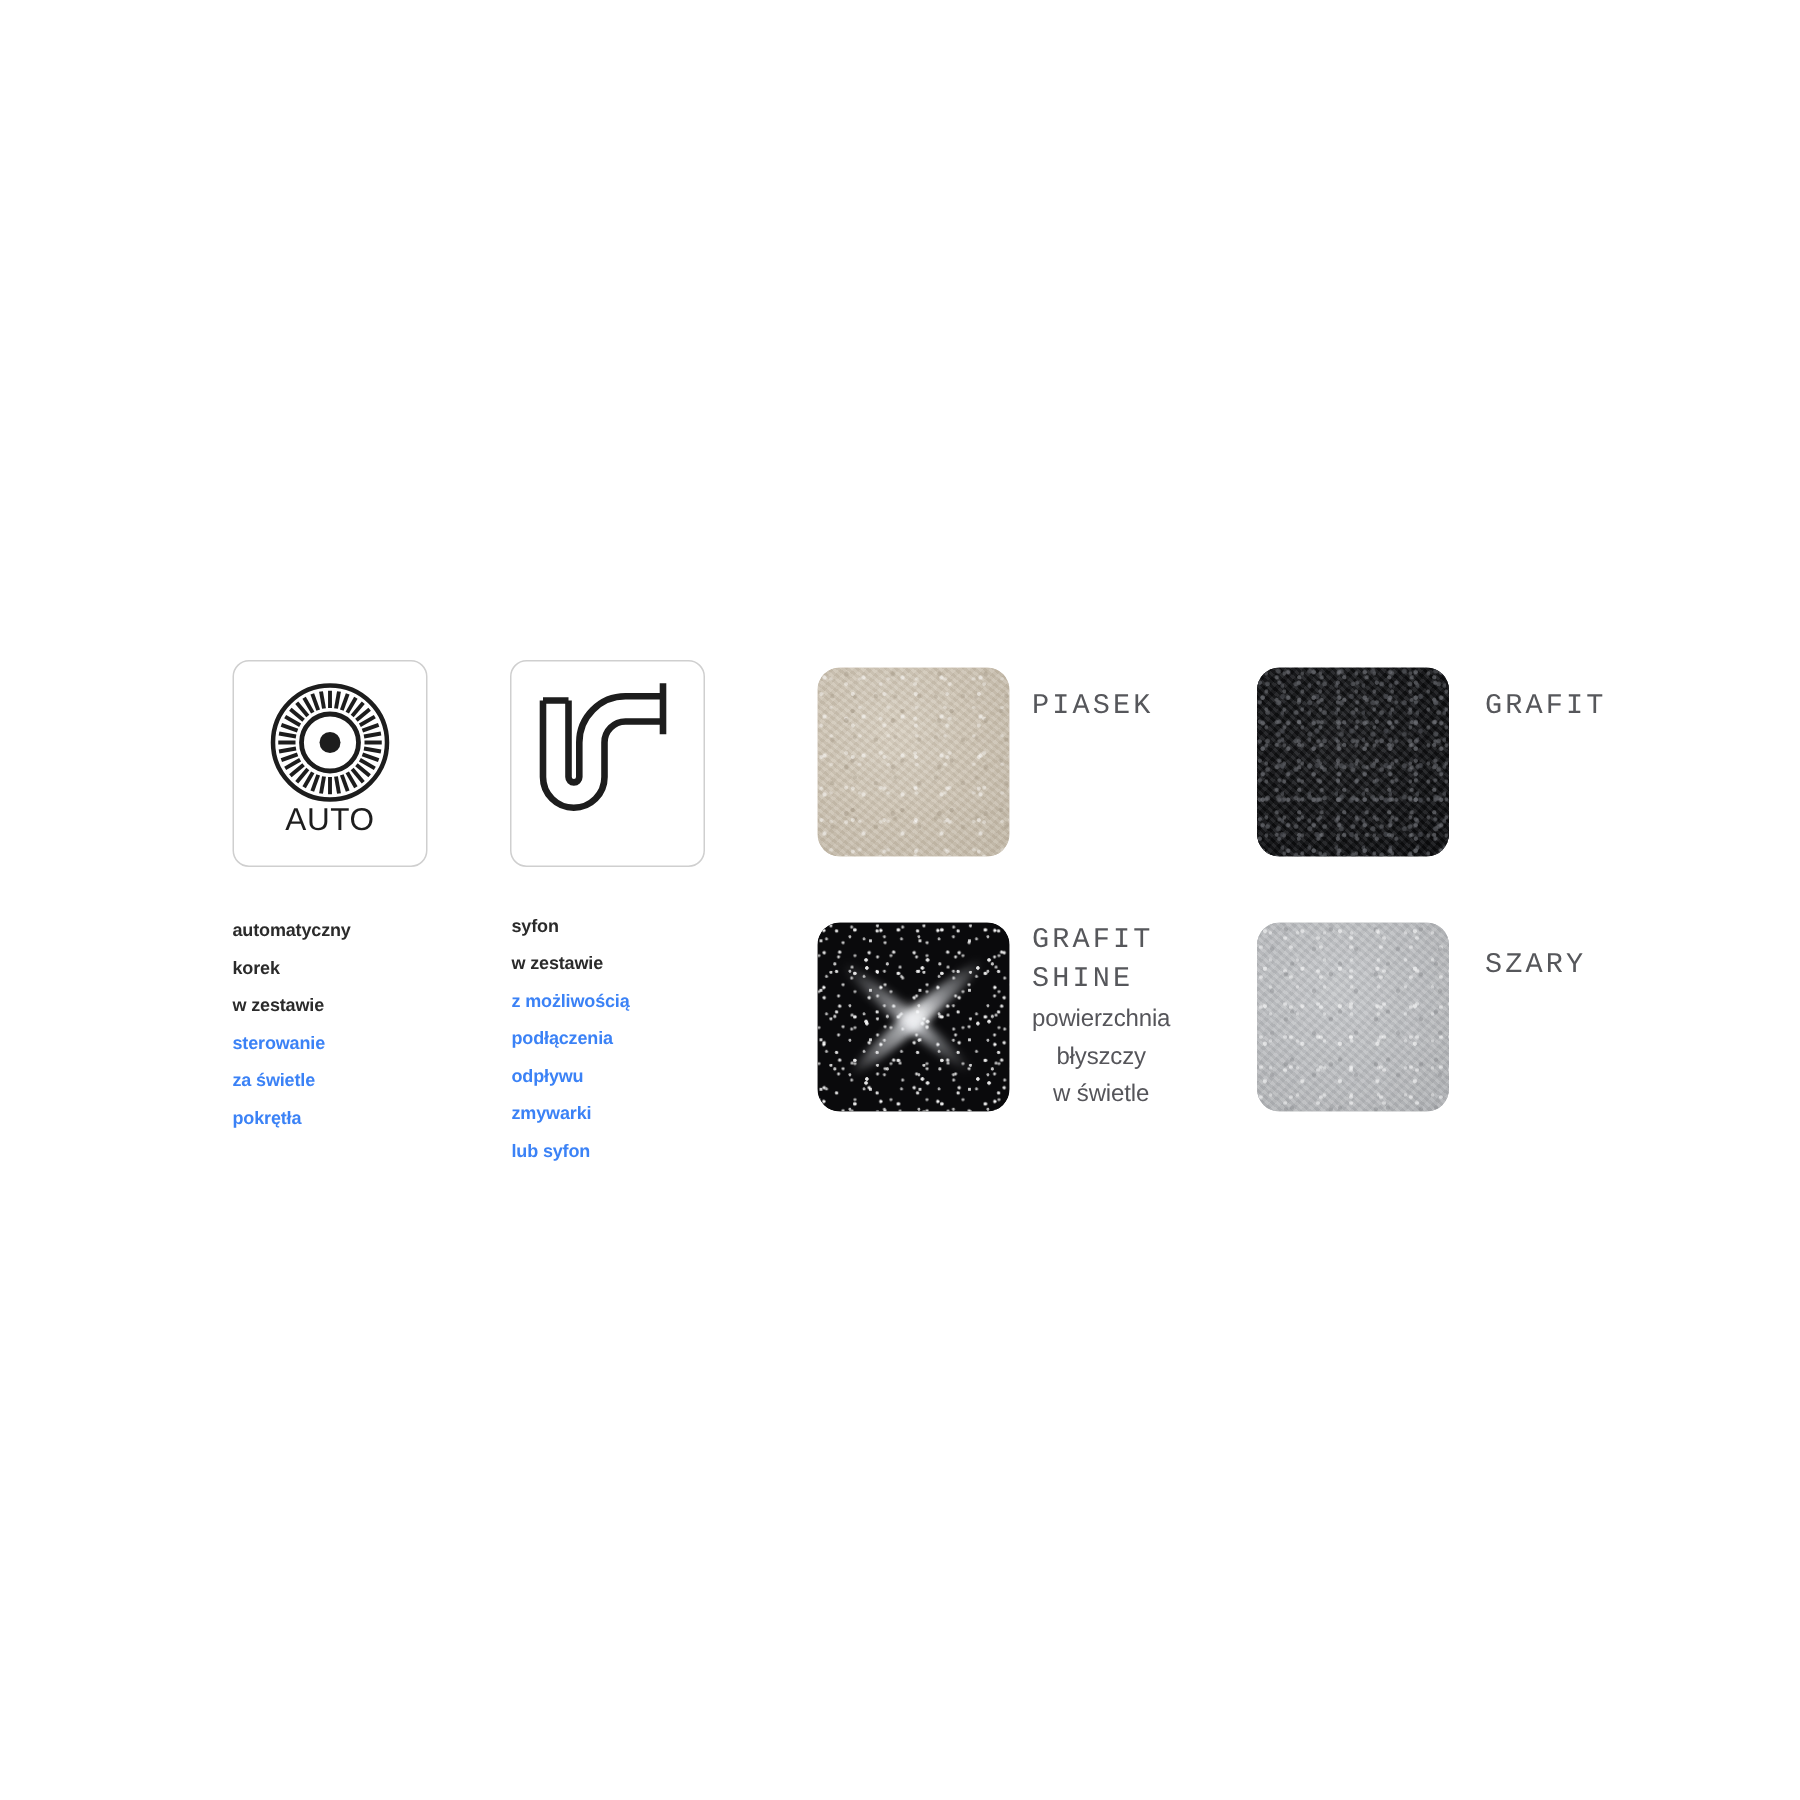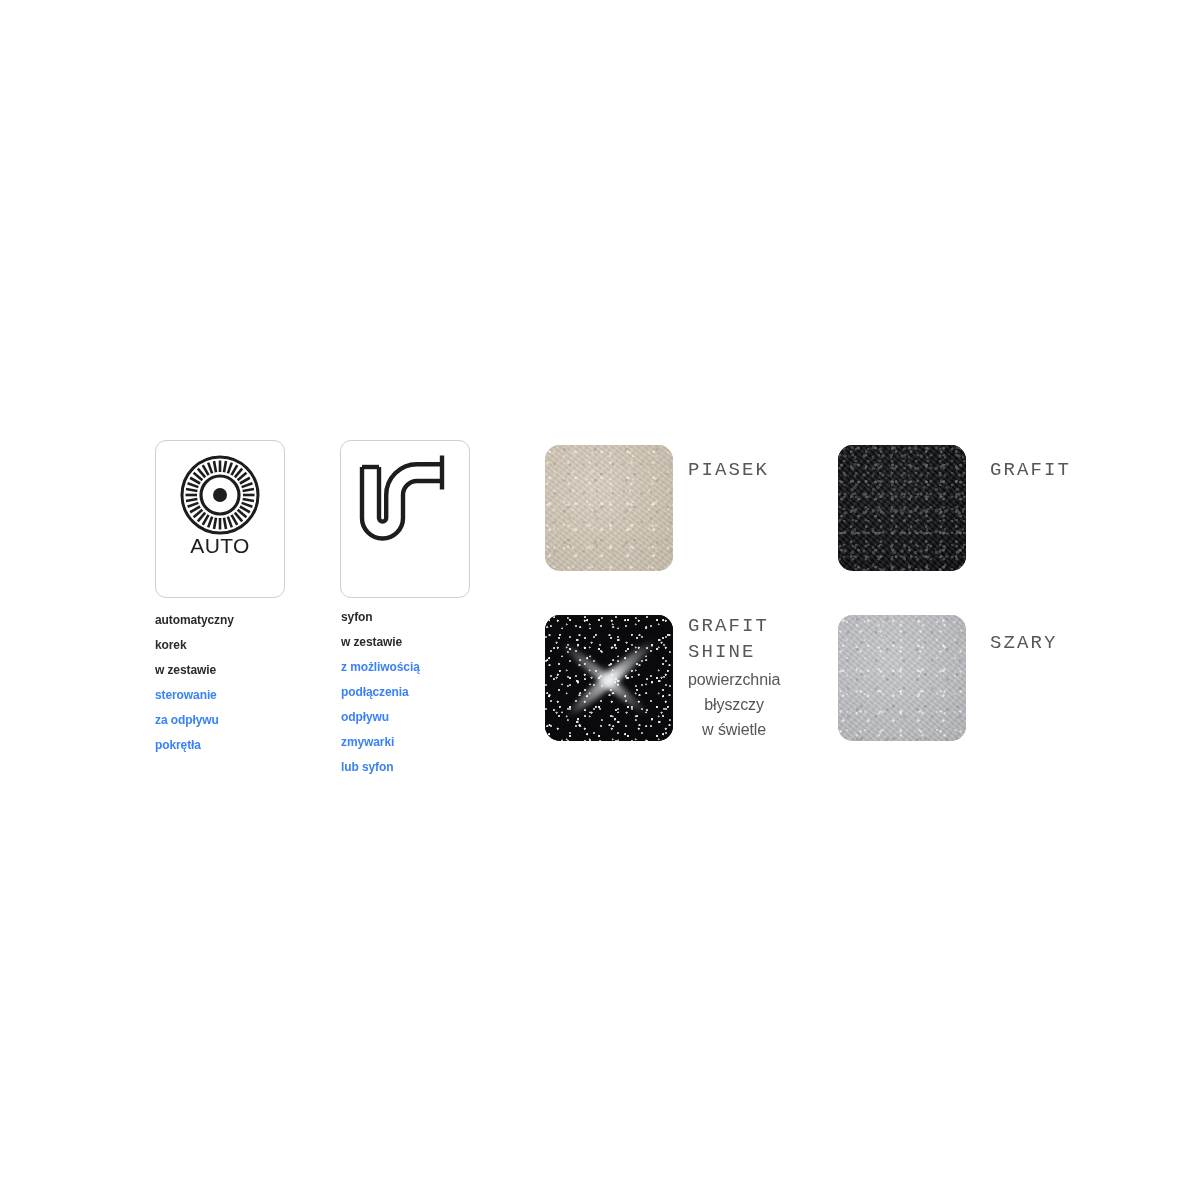--- a/index.html
+++ b/index.html
@@ -13,21 +13,21 @@
     position: relative;
     overflow: hidden;
     font-family: "Liberation Sans", sans-serif;
     -webkit-font-smoothing: antialiased;
   }
 
   
   .icon-box {
     position: absolute;
     width: 130px;
-    height: 158px;
+    height: 138px;
     border: 1px solid #cfcfcf;
     border-radius: 11px;
     background: #ffffff;
     box-sizing: border-box;
   }
   #feature-box-0 { left: 155px; top: 440px; }
   #feature-box-1 { left: 340px; top: 440px; }
 
   .icon-svg { display: block; }
 
@@ -311,21 +311,21 @@
       <path d="M 101 14.5 L 101 48.5"></path>
     </g>
   </svg>
 </div>
 
 <div class="feature-text" id="feature-text-0">
   <span class="bold-line">automatyczny</span>
   <span class="bold-line">korek</span>
   <span class="bold-line">w zestawie</span>
   <span class="light-line">sterowanie</span>
-  <span class="light-line">za odpływu</span>
+  <span class="light-line">za świetle</span>
   <span class="light-line">pokrętła</span>
 </div>
 
 <div class="feature-text" id="feature-text-1">
   <span class="bold-line">syfon</span>
   <span class="bold-line">w zestawie</span>
   <span class="light-line">z możliwością</span>
   <span class="light-line">podłączenia</span>
   <span class="light-line">odpływu</span>
   <span class="light-line">zmywarki</span>

